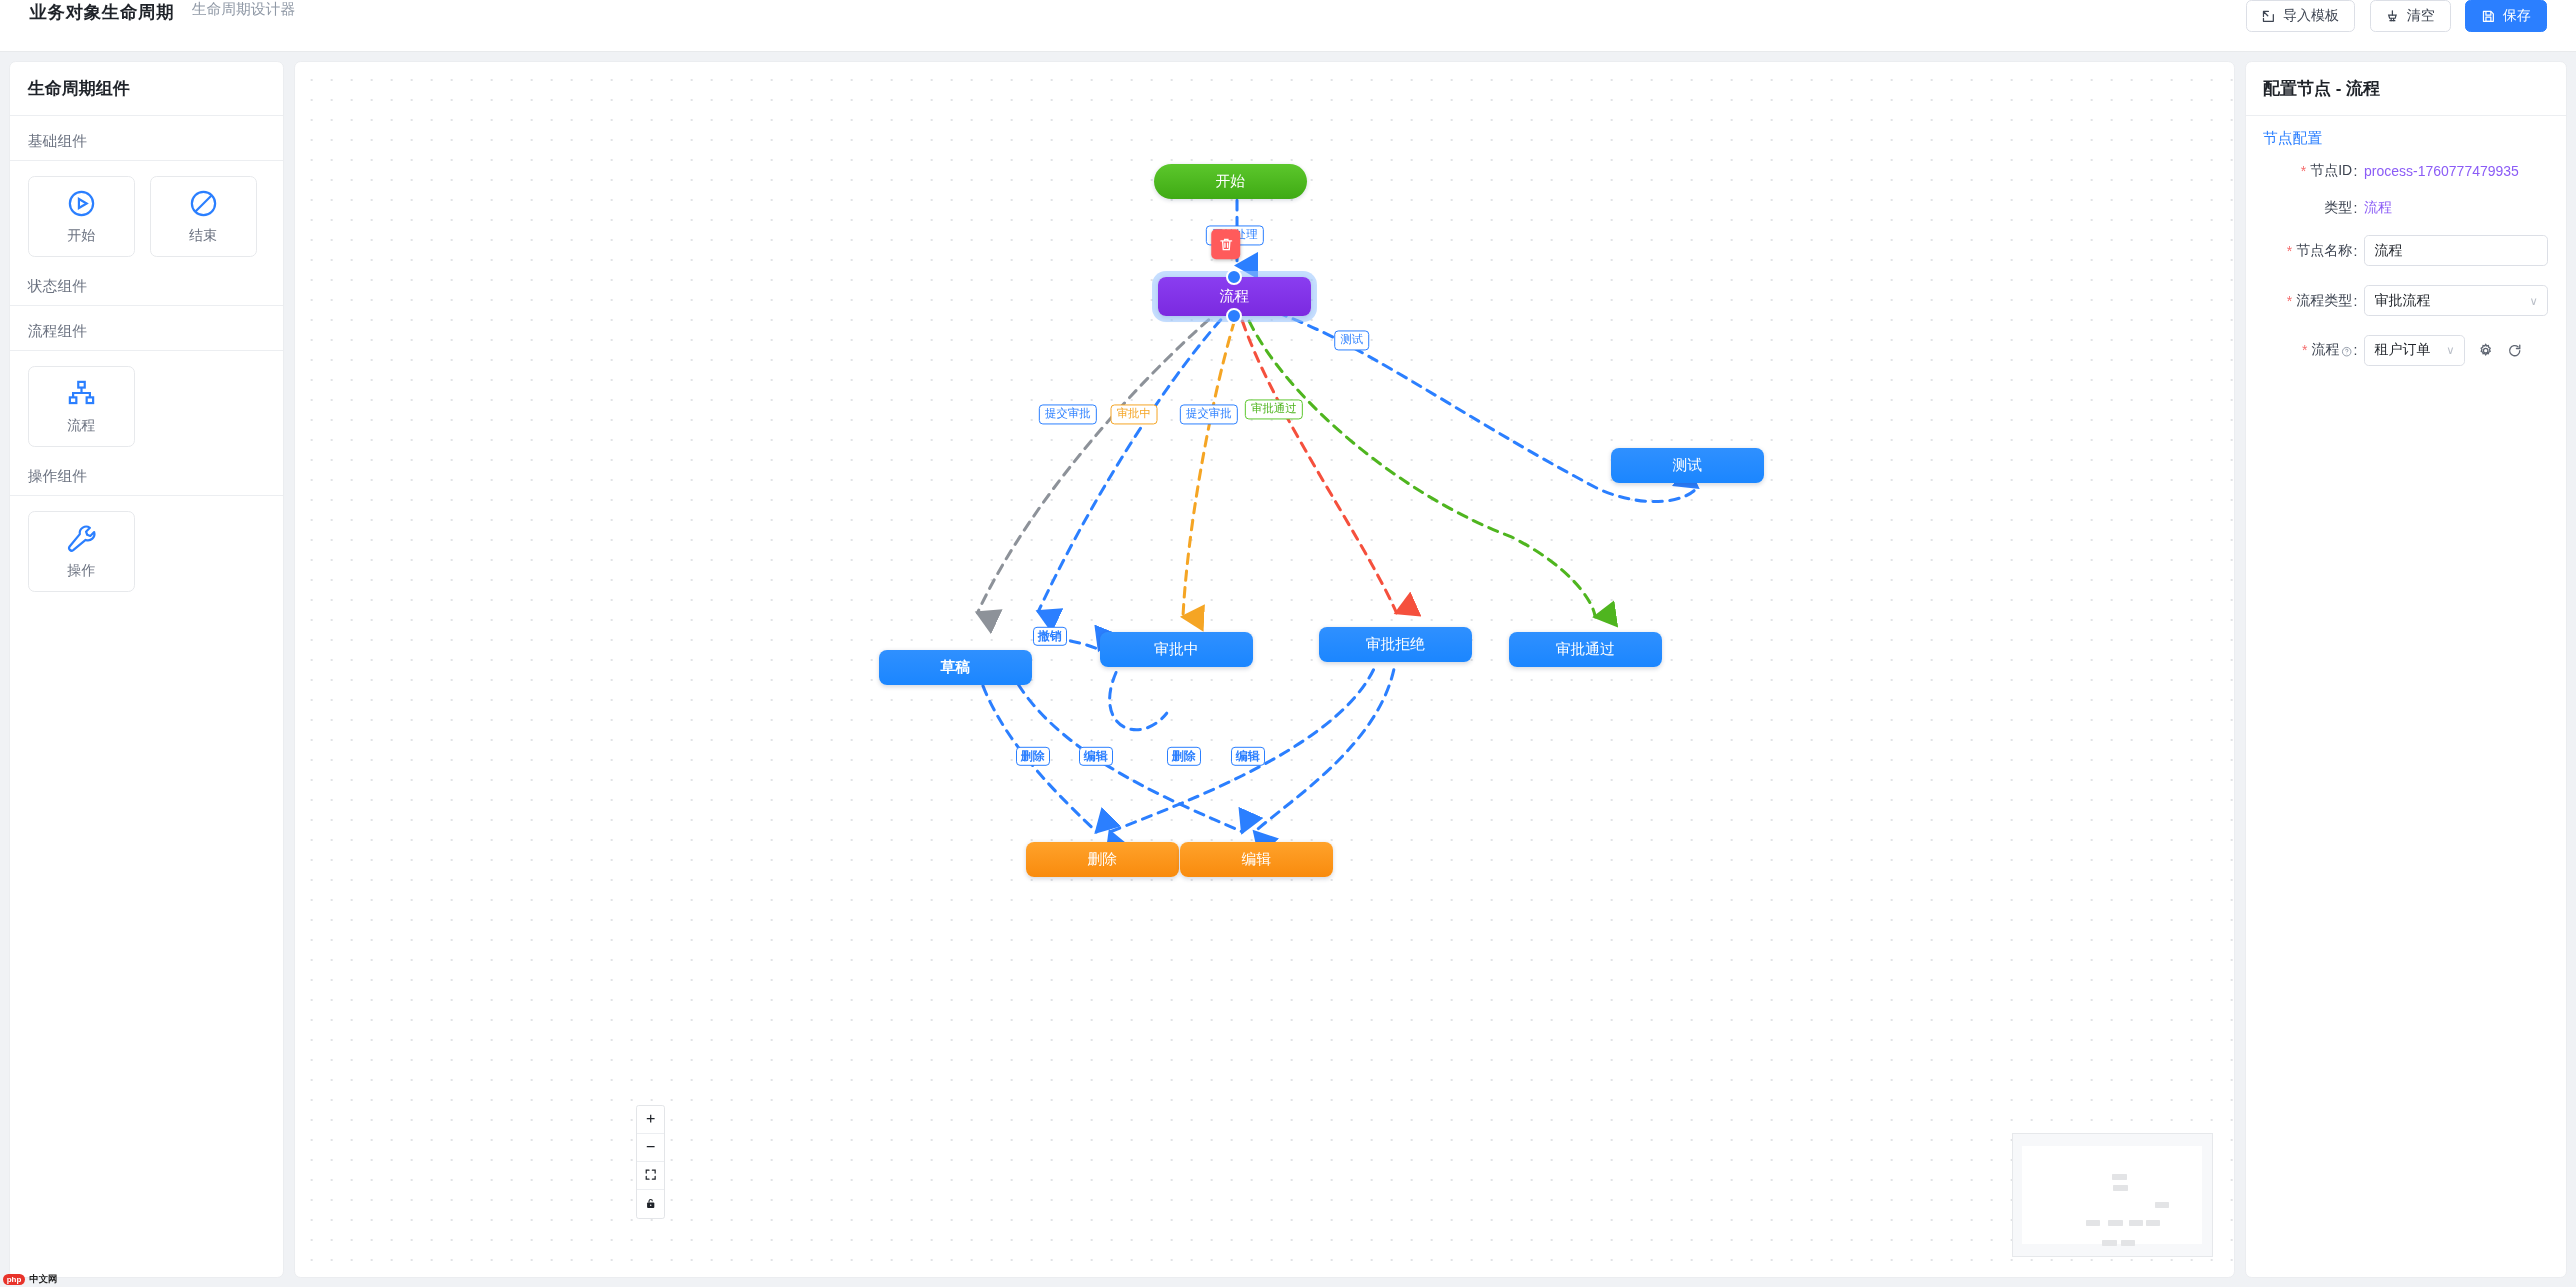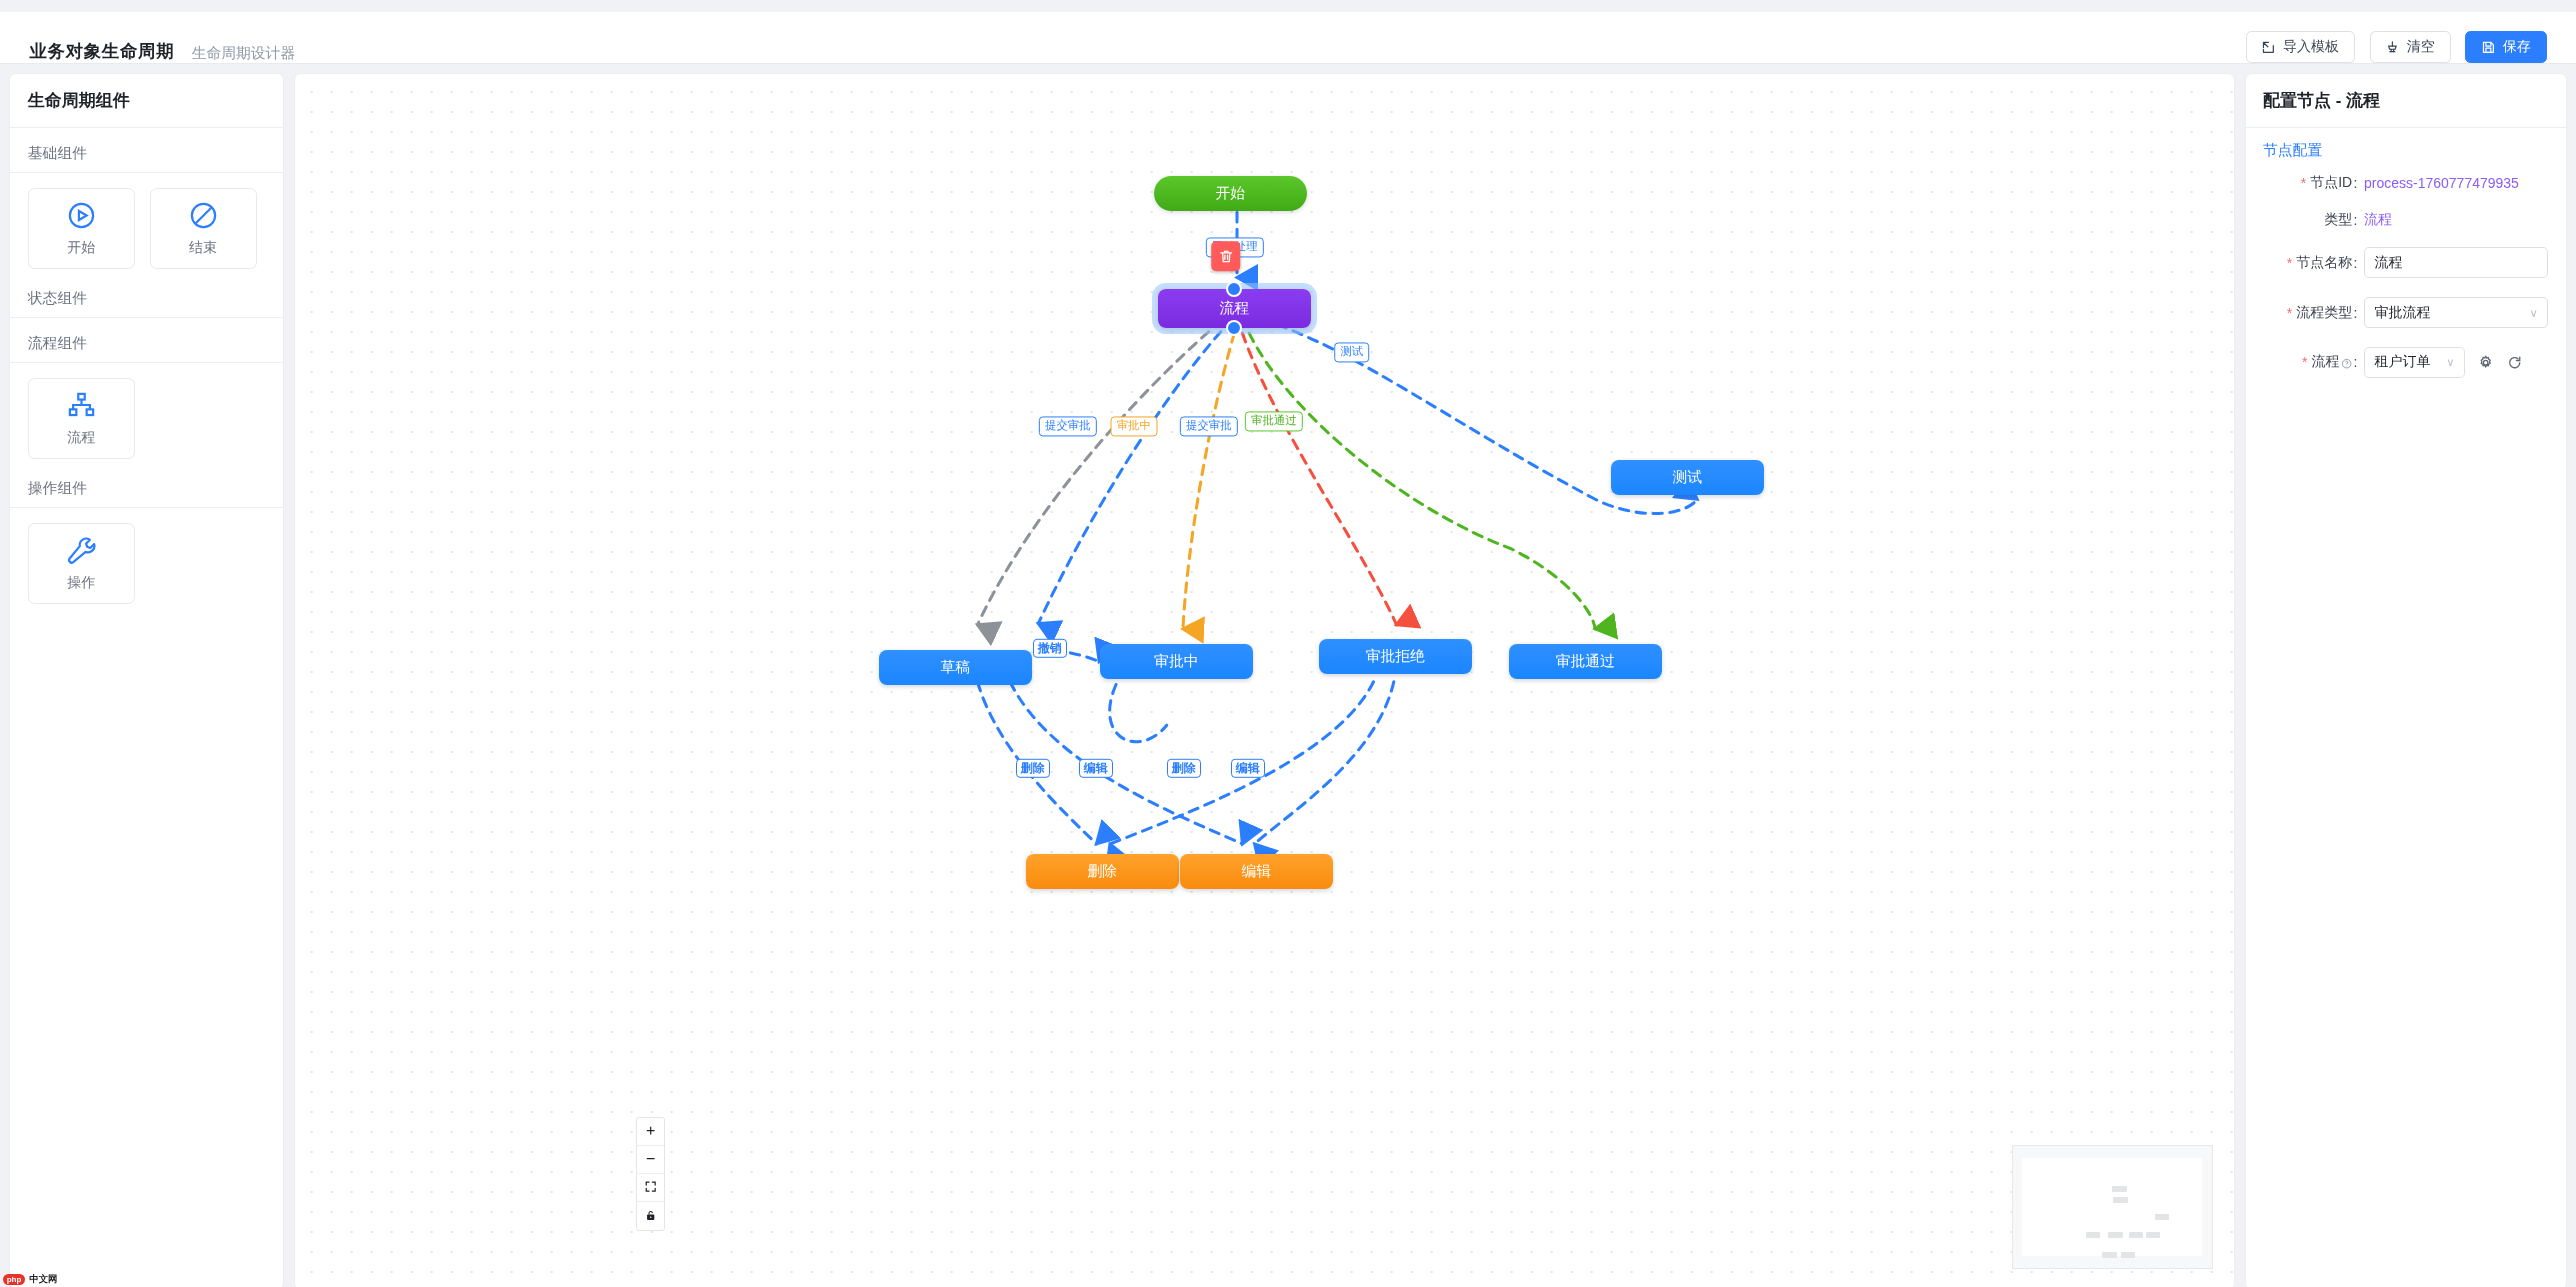--- a/index.html
+++ b/index.html
@@ -6,22 +6,22 @@
   html,body { width:2576px; height:1287px; overflow:hidden; }
   body {
     font-family: "Liberation Sans", "DejaVu Sans", sans-serif;
     background:#f0f2f5;
     color:#303133;
     font-size:16px;
   }
 
   
   .topbar {
-    height:52px; background:#fff; display:flex; align-items:flex-end;
-    padding:0 29.5px; border-bottom:0.7px solid #e8eaec; position:relative; z-index:20;margin-top:12px;
+    height:52px; background:#fff; display:flex; align-items:flex-start;
+    padding:0 29.5px; border-bottom:0.7px solid #e8eaec; position:relative; z-index:20;
   }
   .app-title { font-size:17.4px; font-weight:bold; color:#1f2329; letter-spacing:0.7px; }
   .app-sub { font-size:14.8px; color:#9099a6; margin-left:17.4px; }
   .topbar-spacer { flex:1; }
   .tb-btn {
     height:32px; display:inline-flex; align-items:center; gap:6.7px;
     padding:0 14.8px; border:0.7px solid #dcdfe6; border-radius:5.4px; background:#fff;
     font-size:14px; color:#3d4451; margin-left:14.8px; cursor:pointer; white-space:nowrap;
   }
   .tb-btn.primary { background:#2b7fff; border-color:#2b7fff; color:#fff; }
@@ -313,21 +313,21 @@
           <span>开始</span>
         </div>
         <div class="node process" style="left: 863px; top: 215px; width: 153px; height: 39px;">
           <span>流程</span>
           <span class="anchor top"></span>
           <span class="anchor bot"></span>
         </div>
         <div class="node status" style="left: 1316px; top: 386px; width: 153px; height: 35px;">
           <span>测试</span>
         </div>
-        <div class="node status" style="left: 584px; top: 576px; width: 153px; height: 35px;">
+        <div class="node status" style="left: 584px; top: 588px; width: 153px; height: 35px; font-weight: bold;">
           <span>草稿</span>
         </div>
         <div class="node status" style="left: 805px; top: 570px; width: 153px; height: 35px;">
           <span>审批中</span>
         </div>
         <div class="node status" style="left: 1024px; top: 565px; width: 153px; height: 35px;">
           <span>审批拒绝</span>
         </div>
         <div class="node status" style="left: 1214px; top: 570px; width: 153px; height: 35px;">
           <span>审批通过</span>

